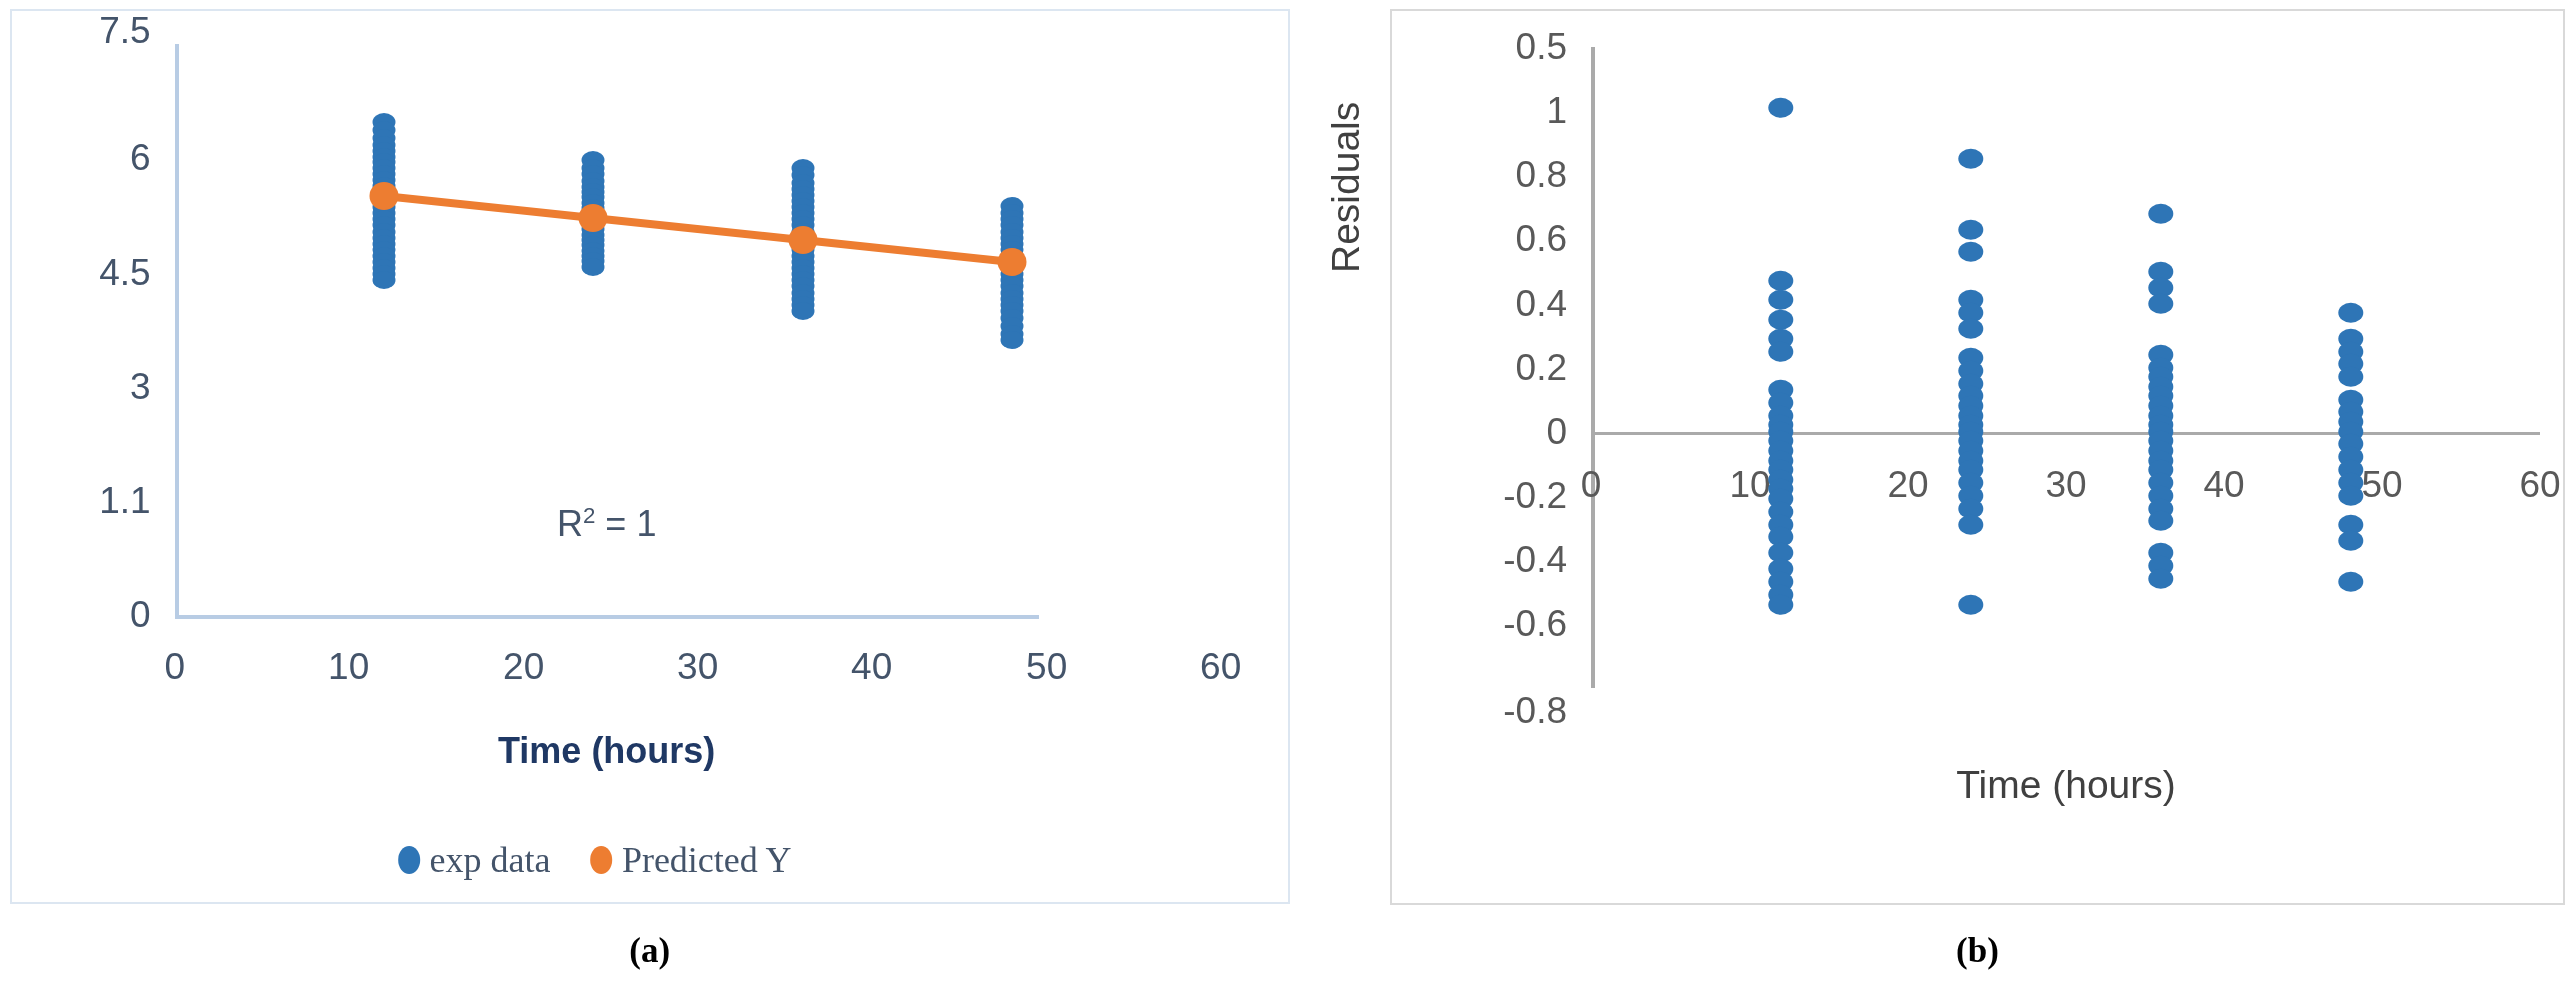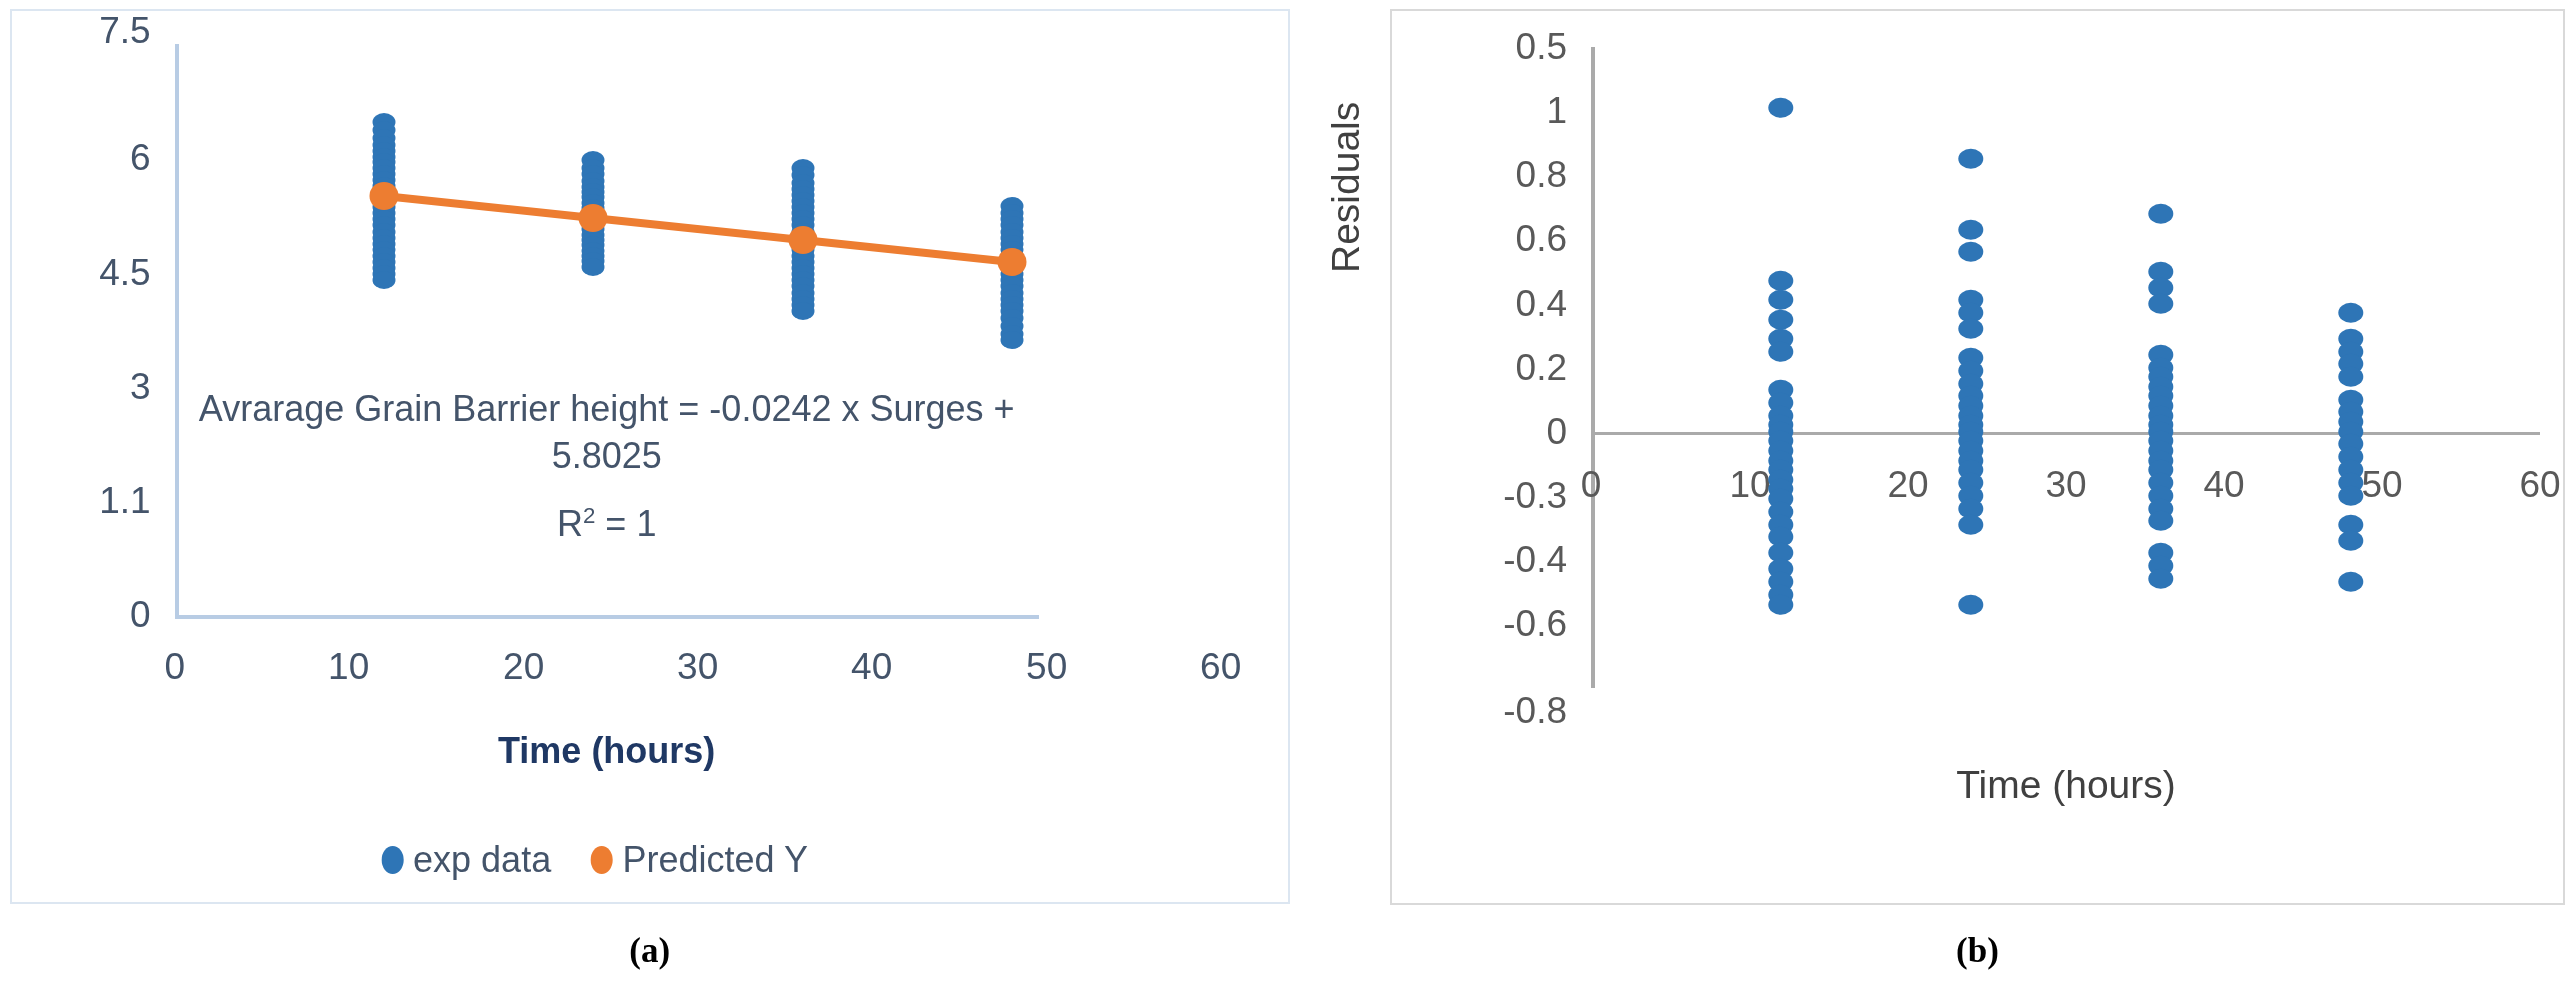--- a/index.html
+++ b/index.html
@@ -54,21 +54,21 @@
   .eq-text{
     position:absolute;text-align:center;
     font-size:36px;color:#44546a;line-height:1.32;
     transform:translateX(-50%);
   }
 
   .legend{
     position:absolute;display:flex;align-items:center;
     gap:15.7px;transform:translateX(-50%);
   }
-  .legend-item{display:flex;align-items:center;gap:9.7px;}
+  .legend-item{display:flex;align-items:center;gap:9.7px;font-family:Liberation Serif, serif;}
   .legend-swatch{width:22px;height:28px;border-radius:50%;}
   .legend-text{font-size:36px;color:#44546a;white-space:nowrap;}
 
   .sup{font-size:0.62em;vertical-align:super;}
 </style>
 </head>
 <body>
 
 <div class="figure-root">
 
@@ -83,24 +83,20 @@
         <div class="tick-label" style="left:139px;top:147px;transform:translate(-100%,-50%);">6</div>
         <div class="tick-label" style="left:139px;top:20px;transform:translate(-100%,-50%);">7.5</div>
         <div class="tick-label" style="left:163px;top:656px;">0</div>
         <div class="tick-label" style="left:337px;top:656px;">10</div>
         <div class="tick-label" style="left:512px;top:656px;">20</div>
         <div class="tick-label" style="left:686px;top:656px;">30</div>
         <div class="tick-label" style="left:860px;top:656px;">40</div>
         <div class="tick-label" style="left:1035px;top:656px;">50</div>
         <div class="tick-label" style="left:1209px;top:656px;">60</div>
         <div class="axis-title" style="left:595px;top:740px;">Time (hours)</div>
-        <div class="eq-text" style="left:595px;top:374px;width:816px;">
-          <div>Avrarage Grain Barrier height = -0.0242 x Surges +</div>
-          <div>5.8025</div>
-        </div>
         <div class="eq-text" style="left:595px;top:489px;width:544px;"><span>R</span><span class="sup">2</span><span> = 1</span></div>
         <div class="dot" style="left:372px;top:111px;width:23px;height:18px;background:#2E75B6;"></div>
         <div class="dot" style="left:372px;top:119px;width:23px;height:18px;background:#2E75B6;"></div>
         <div class="dot" style="left:372px;top:127px;width:23px;height:18px;background:#2E75B6;"></div>
         <div class="dot" style="left:372px;top:134px;width:23px;height:18px;background:#2E75B6;"></div>
         <div class="dot" style="left:372px;top:140px;width:23px;height:18px;background:#2E75B6;"></div>
         <div class="dot" style="left:372px;top:146px;width:23px;height:18px;background:#2E75B6;"></div>
         <div class="dot" style="left:372px;top:151px;width:23px;height:18px;background:#2E75B6;"></div>
         <div class="dot" style="left:372px;top:157px;width:23px;height:18px;background:#2E75B6;"></div>
         <div class="dot" style="left:372px;top:163px;width:23px;height:18px;background:#2E75B6;"></div>
@@ -210,21 +206,21 @@
 
   <div class="caption" id="caption-a">(a)</div>
 
   <div class="panel" id="panel-b">
     <div class="plot" id="plot-b" style="left:0;top:0;width:1170px;height:891px;">
         <div class="axis-line grayline" style="left:199px;top:36px;width:4.2px;height:641px;"></div>
         <div class="axis-line grayline" style="left:199px;top:421px;width:949px;height:3px;"></div>
         <div class="tick-label gray" style="left:175px;top:700px;transform:translate(-100%,-50%);">-0.8</div>
         <div class="tick-label gray" style="left:175px;top:613px;transform:translate(-100%,-50%);">-0.6</div>
         <div class="tick-label gray" style="left:175px;top:549px;transform:translate(-100%,-50%);">-0.4</div>
-        <div class="tick-label gray" style="left:175px;top:485px;transform:translate(-100%,-50%);">-0.3</div>
+        <div class="tick-label gray" style="left:175px;top:485px;transform:translate(-100%,-50%);">-0.2</div>
         <div class="tick-label gray" style="left:175px;top:421px;transform:translate(-100%,-50%);">0</div>
         <div class="tick-label gray" style="left:175px;top:357px;transform:translate(-100%,-50%);">0.2</div>
         <div class="tick-label gray" style="left:175px;top:293px;transform:translate(-100%,-50%);">0.4</div>
         <div class="tick-label gray" style="left:175px;top:228px;transform:translate(-100%,-50%);">0.6</div>
         <div class="tick-label gray" style="left:175px;top:164px;transform:translate(-100%,-50%);">0.8</div>
         <div class="tick-label gray" style="left:175px;top:100px;transform:translate(-100%,-50%);">1</div>
         <div class="tick-label gray" style="left:175px;top:36px;transform:translate(-100%,-50%);">0.5</div>
         <div class="tick-label gray" style="left:199px;top:474px;">0</div>
         <div class="tick-label gray" style="left:358px;top:474px;">10</div>
         <div class="tick-label gray" style="left:516px;top:474px;">20</div>

